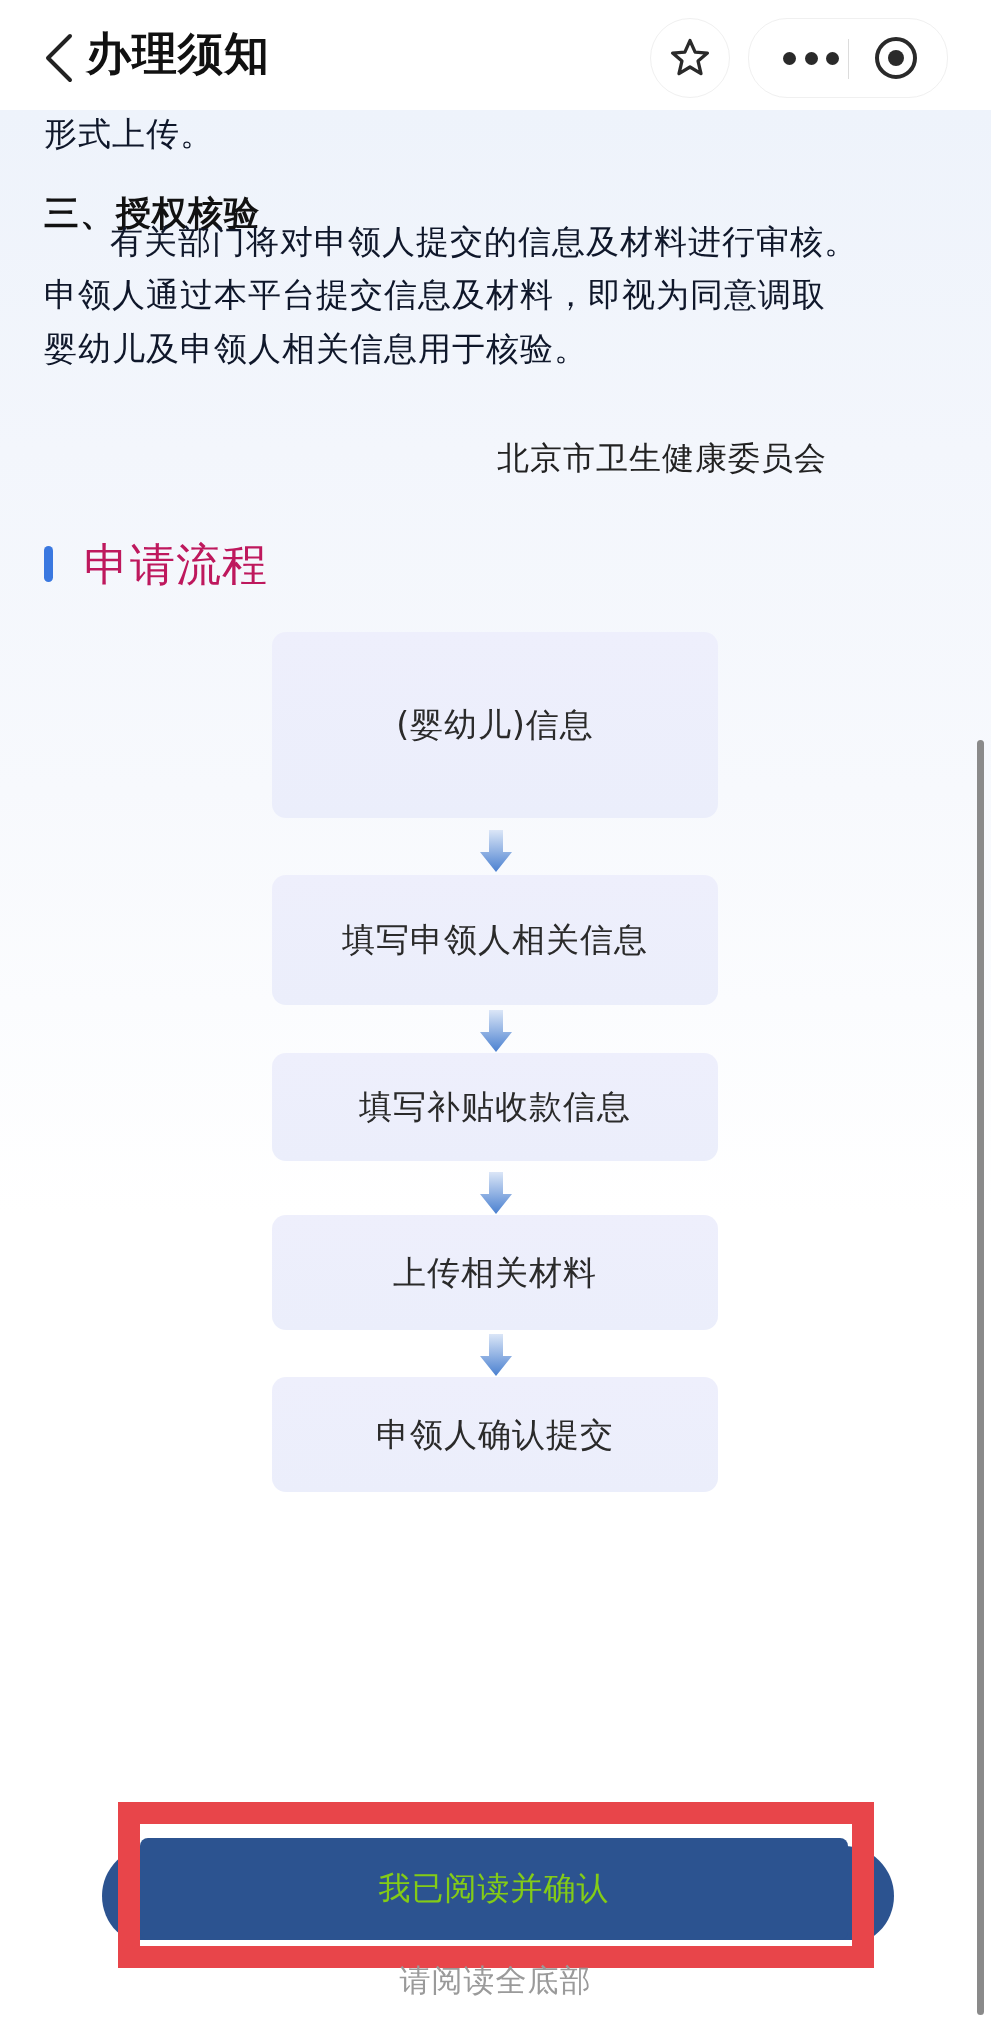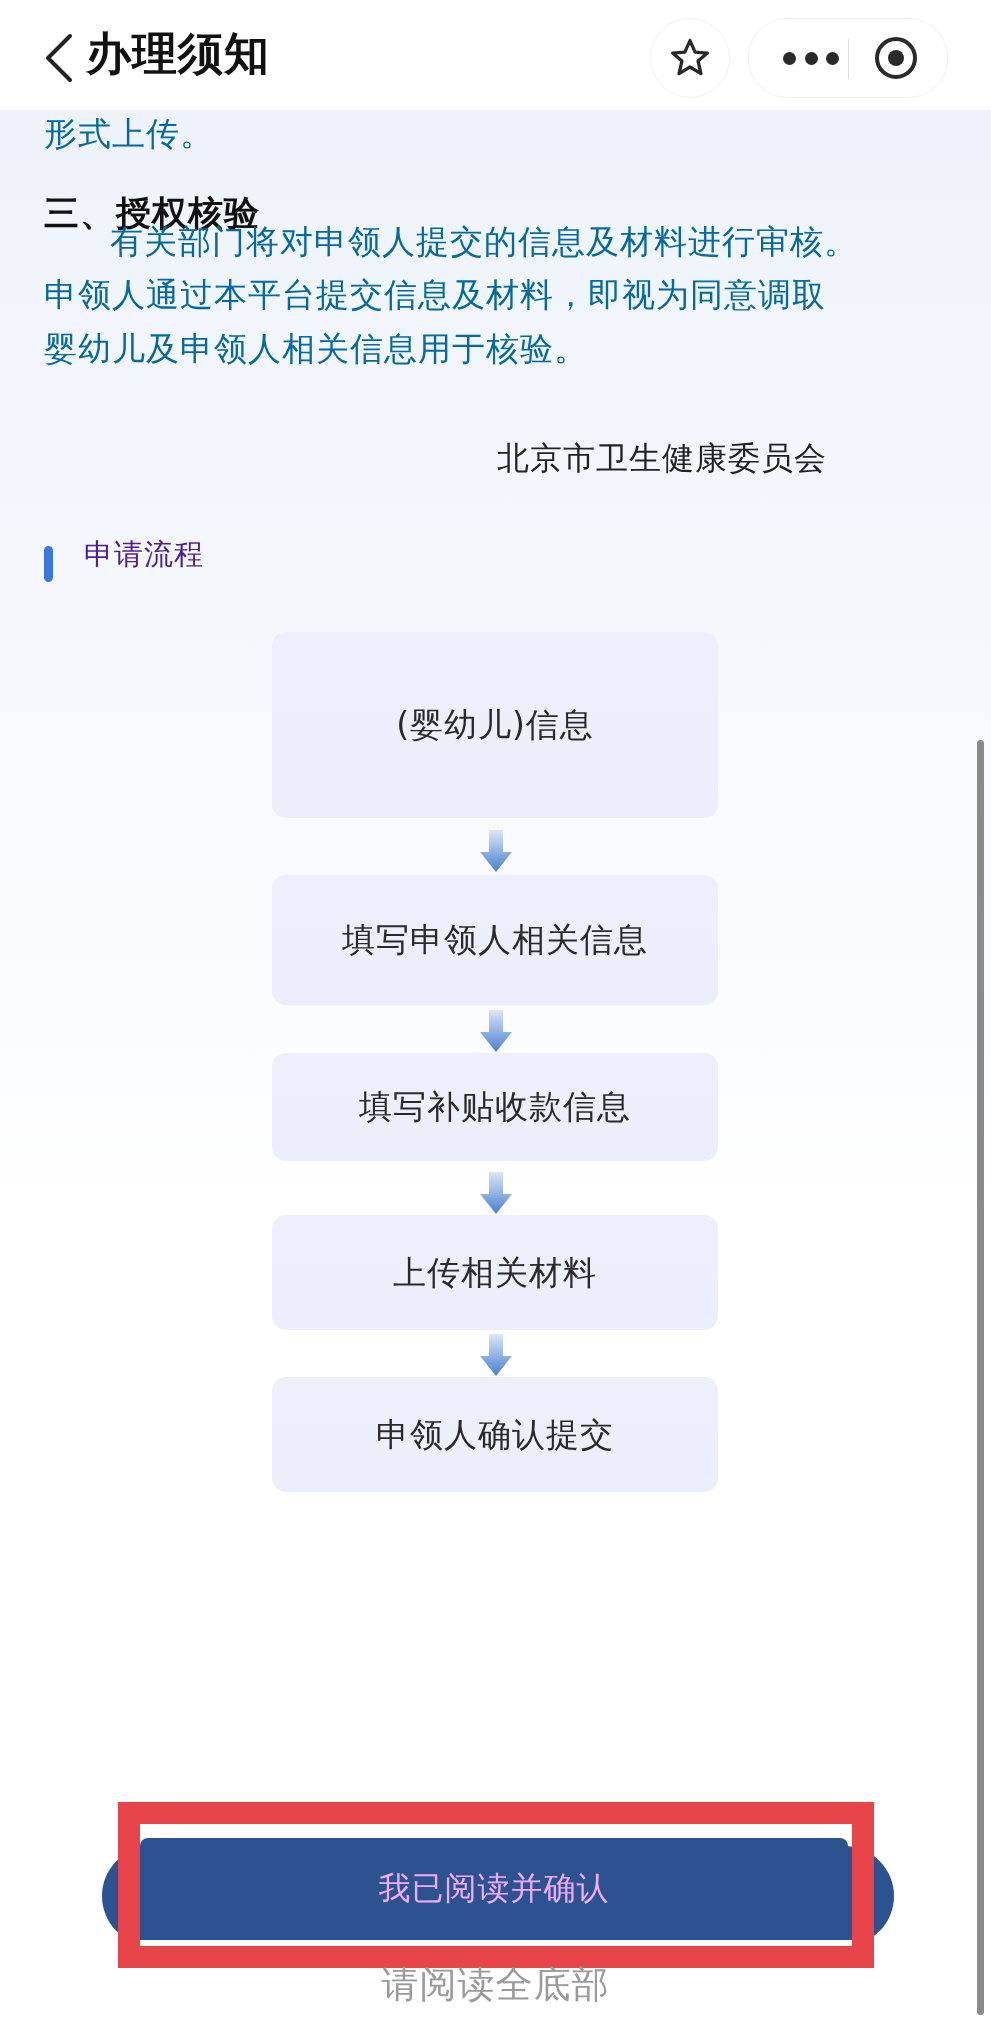--- a/index.html
+++ b/index.html
@@ -26,51 +26,51 @@
   }
   .capsule .dots { position:absolute; left:34px; top:26px; width:56px; height:26px; display:flex; justify-content:space-between; align-items:center; cursor:pointer; }
   .capsule .dots span { width:13px; height:13px; border-radius:50%; background:#2a2a2a; display:block; }
   .capsule .sep { position:absolute; left:99px; top:20px; width:1px; height:40px; background:#dcdcdc; }
   .capsule .target { position:absolute; left:124px; top:16px; width:46px; height:46px; cursor:pointer; }
 
   .content-bg {
     position:absolute; left:0; top:110px; width:991px; height:1700px;
     background:linear-gradient(180deg,#eef3fb 0%,#f3f6fc 20%,#f7f9fd 40%,#ffffff 65%,#ffffff 100%);
   }
-  .text-line { position:absolute; left:44px; font-size:33px; color:#0369a1; white-space:nowrap; letter-spacing:1px; }
+  .text-line { position:absolute; left:44px; font-size:33px; color:#0f172a; white-space:nowrap; letter-spacing:1px; }
   .text-bold { font-weight:bold; font-size:35px; color:#111;margin-top:28px; }
   .signature { position:absolute; left:497px; top:437px; font-size:32px; color:#222; letter-spacing:1px; }
 
   .sec-bar { position:absolute; left:44px; top:546px; width:9px; height:36px; border-radius:5px; background:#3a78e0; }
-  .sec-title { position:absolute; left:84px; top:535px; font-size:29px; color:#4c1d95; letter-spacing:1px; }
+  .sec-title { position:absolute; left:84px; top:535px; font-size:45px; color:#be185d; letter-spacing:1px; }
 
   .step {
     position:absolute; left:272px; width:446px; border-radius:14px;
     background:linear-gradient(180deg,#eeeffc 0%,#ebeefb 100%);
     display:flex; align-items:center; justify-content:center; text-align:center;
     font-size:33px; color:#2a2a2a; line-height:54px; letter-spacing:1px;
   }
   .arrow { position:absolute; left:480px; width:32px; height:42px; }
 
   .scrollbar { position:absolute; left:977px; top:740px; width:7px; height:1275px; background:#8a8a8a; border-radius:4px; cursor:pointer; }
 
   .pill {
     position:absolute; left:102px; top:1846px; width:792px; height:100px; border-radius:50px; background:#2c5390; cursor:pointer;
   }
   .pill-inner {
     position:absolute; left:140px; top:1838px; width:708px; height:102px; background:#2c5390; border-radius:8px;
-    display:flex; align-items:center; justify-content:center; color:#f0abfc; font-size:32px; letter-spacing:1px; cursor:pointer;
+    display:flex; align-items:center; justify-content:center; color:#84cc16; font-size:32px; letter-spacing:1px; cursor:pointer;
   }
   .red-frame {
     position:absolute; left:118px; top:1802px; width:756px; height:166px; box-sizing:border-box;
     border:22px solid #e8454a; pointer-events:none;
   }
   .white-gap-top { position:absolute; left:140px; top:1824px; width:712px; height:14px; background:#fff; }
   .white-gap-bot { position:absolute; left:140px; top:1940px; width:712px; height:6px; background:#fff; }
-  .hint { position:absolute; left:0; width:991px; top:1960px; text-align:center; font-size:37px; color:#9a9a9a; letter-spacing:1px; }
+  .hint { position:absolute; left:0; width:991px; top:1960px; text-align:center; font-size:31px; color:#9a9a9a; letter-spacing:1px; }
 </style>
 </head>
 <body>
 
 <div class="header">
   <div class="back">
     <svg width="36" height="56" viewBox="0 0 36 56">
       <polyline points="30,6 8,28 30,50" fill="none" stroke="#222" stroke-width="4" stroke-linecap="round" stroke-linejoin="round"></polyline>
     </svg>
   </div>

